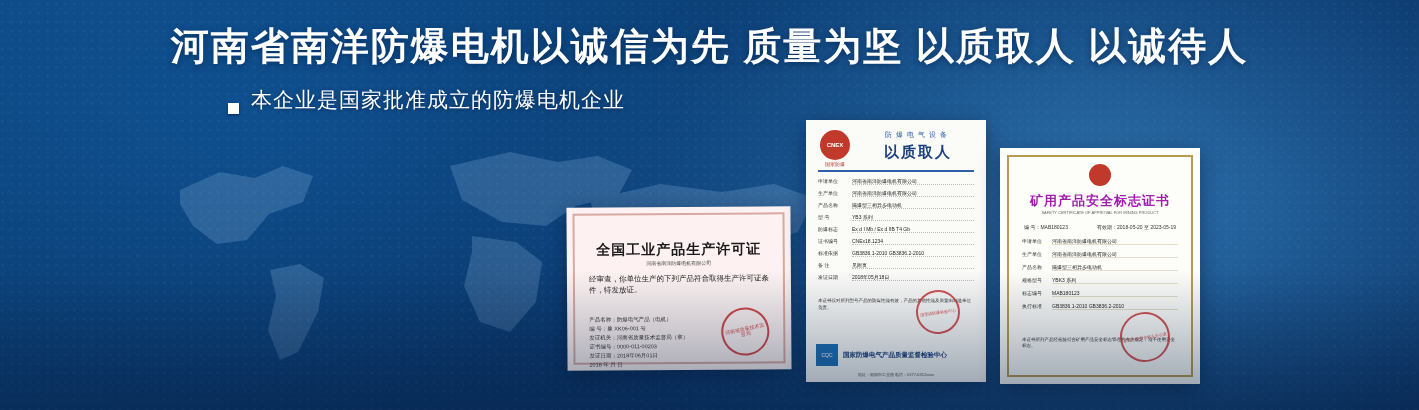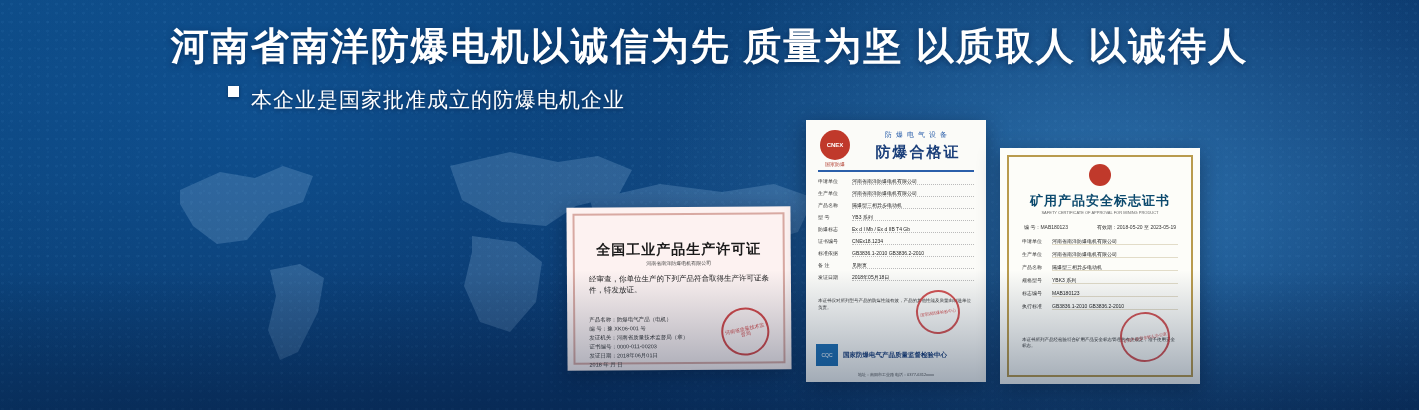--- a/index.html
+++ b/index.html
@@ -73,21 +73,21 @@
     white-space: nowrap;
   }
 
   .bullets {
     position: absolute;
     left: 228px;
     top: 86px;
   }
   .bullet {
     display: flex;
-    align-items: flex-start;
+    align-items: flex-end;
     margin-bottom: 14px;
     color: #ffffff;
     font-size: 21px;
     letter-spacing: 1px;
     text-shadow: 0 1px 4px rgba(0,25,60,0.65);
   }
   .bullet .sq {
     width: 11px;
     height: 11px;
     background: #ffffff;
@@ -225,21 +225,21 @@
   }
   #cert3 .c3-emblem {
     position: absolute; left: 50%; top: 16px;
     transform: translateX(-50%);
     width: 22px; height: 22px; border-radius: 50%;
     background: #c0392b;
   }
   #cert3 .c3-title {
     position: absolute; left: 0; right: 0; top: 44px;
     text-align: center; font-size: 13px; font-weight: bold;
-    color: #0c4a6e; letter-spacing: 1px;
+    color: #a21caf; letter-spacing: 1px;
   }
   #cert3 .c3-sub {
     position: absolute; left: 0; right: 0; top: 62px;
     text-align: center; font-size: 4px; color: #666;
   }
   #cert3 .c3-nums {
     position: absolute; left: 24px; right: 24px; top: 76px;
     display: flex; justify-content: space-between;
     font-size: 5px; color: #333;
   }
@@ -306,21 +306,21 @@
       </div>
       <div class="c1-seal">河南省质量技术监督局</div>
     </div>
 
     <div class="cert" id="cert2">
       <div class="c2-top">
         <div class="c2-logo">CNEX</div>
         <div class="c2-logo-cap">国家防爆</div>
         <div class="c2-head">
           <div class="l1">防爆电气设备</div>
-          <div class="l2">防爆合格证</div>
+          <div class="l2">以质取人</div>
         </div>
       </div>
       <div class="c2-rule"></div>
       <div class="c2-rows">
         <div class="c2-row">
           <span class="k">申请单位</span>
           <span class="v">河南省南洋防爆电机有限公司</span>
         </div>
         <div class="c2-row">
           <span class="k">生产单位</span>

